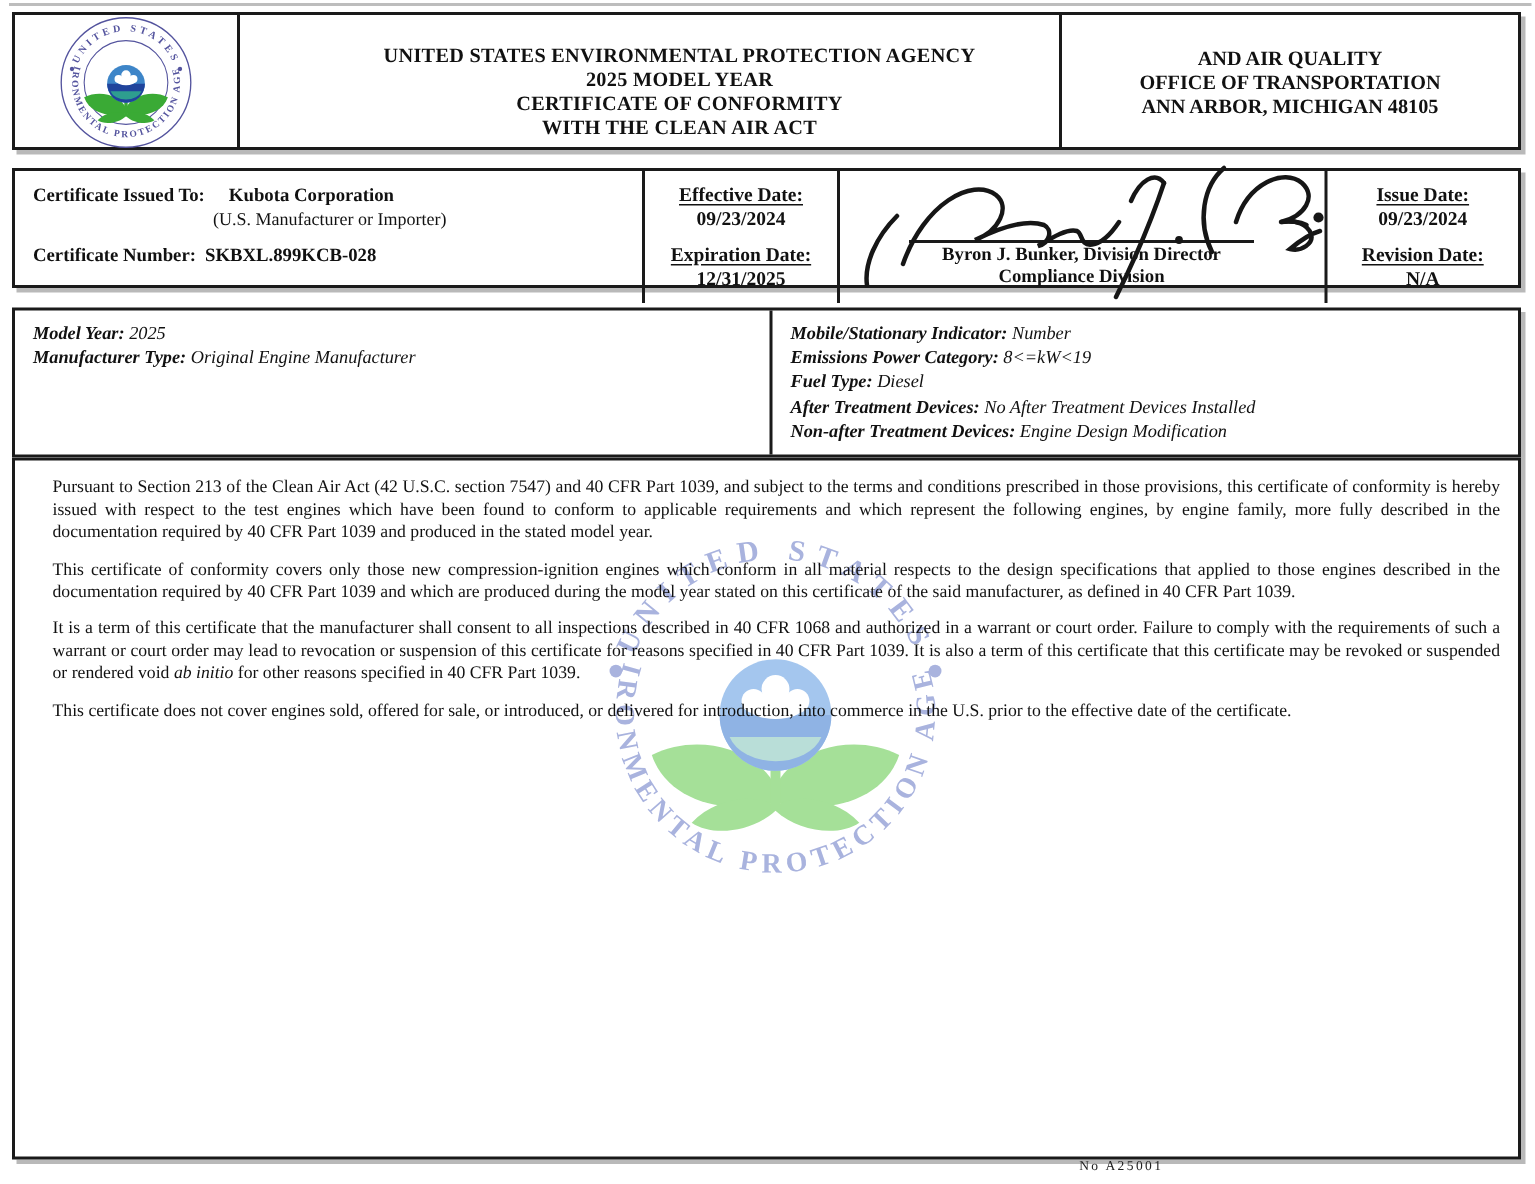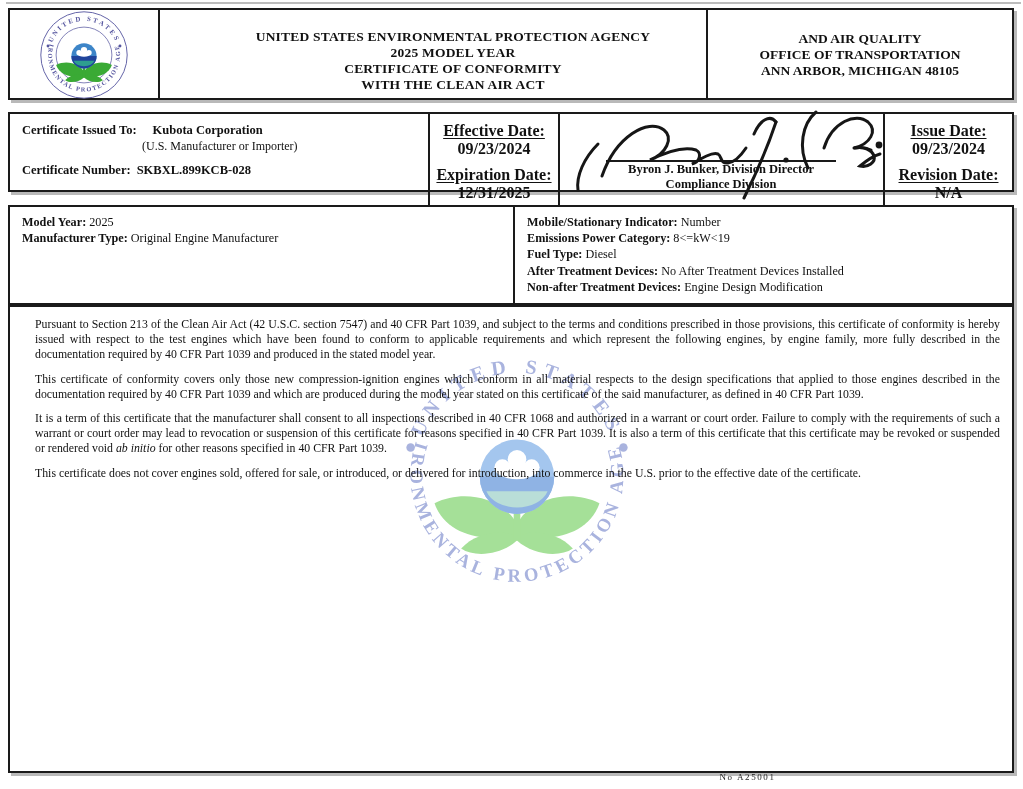--- a/index.html
+++ b/index.html
@@ -6,21 +6,21 @@
   html,body { background:#ffffff; }
   body { width:1023px; height:789px; position:relative;
          font-family:"Liberation Serif","DejaVu Serif",serif; color:#111; }
   .page { position:absolute; inset:0; }
   .top-rule { position:absolute; left:6px; top:2px; width:1015px; height:2px; background:#bdbdbd; }
 
   .box { position:absolute; left:8px; width:1006px; background:#fff;
          border:2px solid #1a1a1a; box-shadow:3px 3px 0 #b9b9b9; }
   .box1 { top:8px;  height:92px; display:grid; grid-template-columns:150px 548px 1fr; }
   .box2 { top:112px; height:80px; display:grid; grid-template-columns:420px 130px 325px 1fr; }
-  .box3 { top:205px; height:100px; display:grid; grid-template-columns:505px 1fr; }
+  .box3 { top:205px; height:100px; display:grid; grid-template-columns:505px 1fr;font-style:italic; }
   .box4 { top:305px; height:468px; overflow:hidden; }
 
   .cell { position:relative; }
   .vline { border-right:2px solid #1a1a1a; }
 
   
   .logo-cell { display:flex; align-items:center; justify-content:center; }
   .seal-header { width:90px; height:90px; }
   .title-cell { text-align:center; padding-top:19px; }
   .title-cell div { font-weight:bold; font-size:13.5px; line-height:16px; letter-spacing:.2px;margin-left:40px; }
@@ -28,21 +28,21 @@
   .office-cell div { font-weight:bold; font-size:13.5px; line-height:16px; }
 
   
   .issued-cell { padding:9px 0 0 12px; font-size:12.5px; }
   .issued-row b { font-weight:bold; }
   .issued-value { margin-left:16px; font-weight:bold; }
   .issued-note { margin-left:120px; font-weight:normal; font-size:12px; margin-top:1px; }
   .number-row { margin-top:9px; font-weight:bold; }
   .number-row .num-value { margin-left:6px; }
 
-  .dates-cell { text-align:center; padding-top:8px; font-size:16px; font-weight:bold; }
+  .dates-cell { text-align:center; padding-top:8px; font-size:13px; font-weight:bold; }
   .d-label { text-decoration:underline; text-underline-offset:2px; }
   .d-value { margin-bottom:8px; }
 
   .signature-cell { overflow:visible; }
   .sig-svg { position:absolute; left:8px; top:-16px; width:316px; height:110px; overflow:visible; z-index:5; }
   .sig-line { position:absolute; left:46px; top:46px; width:230px; border-top:2px solid #1a1a1a; }
   .sig-names { position:absolute; left:18px; top:48px; width:286px; text-align:center;
                font-weight:bold; font-size:12.5px; line-height:14.5px; }
 
   

